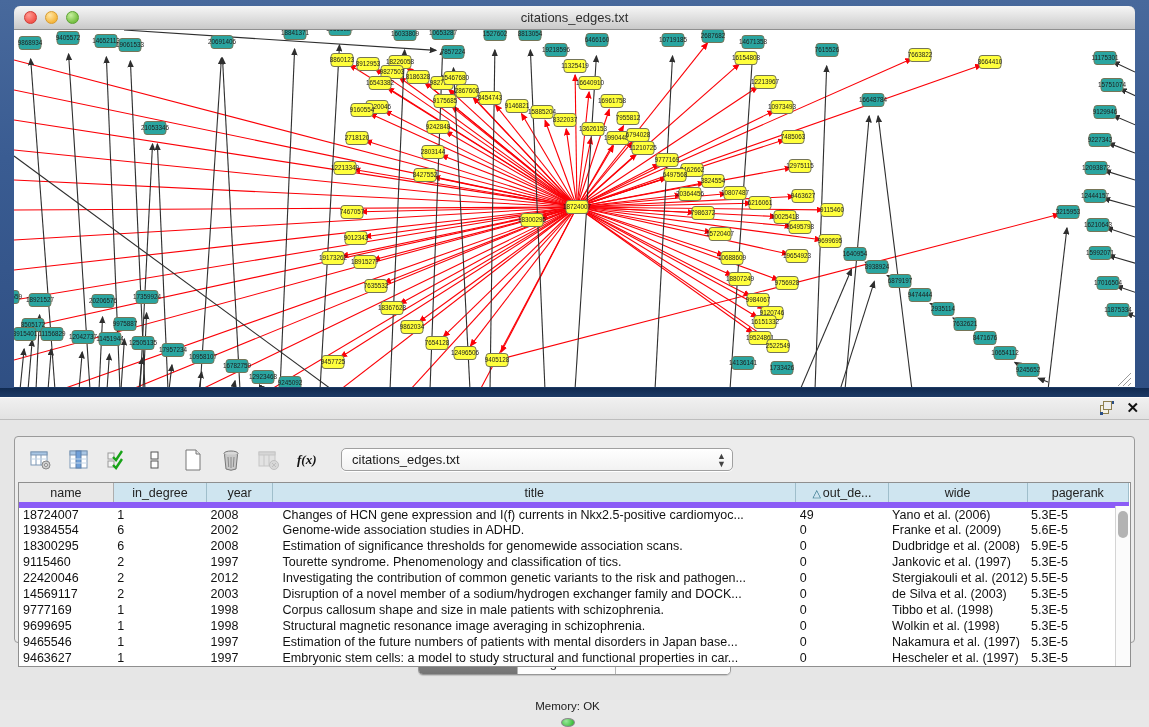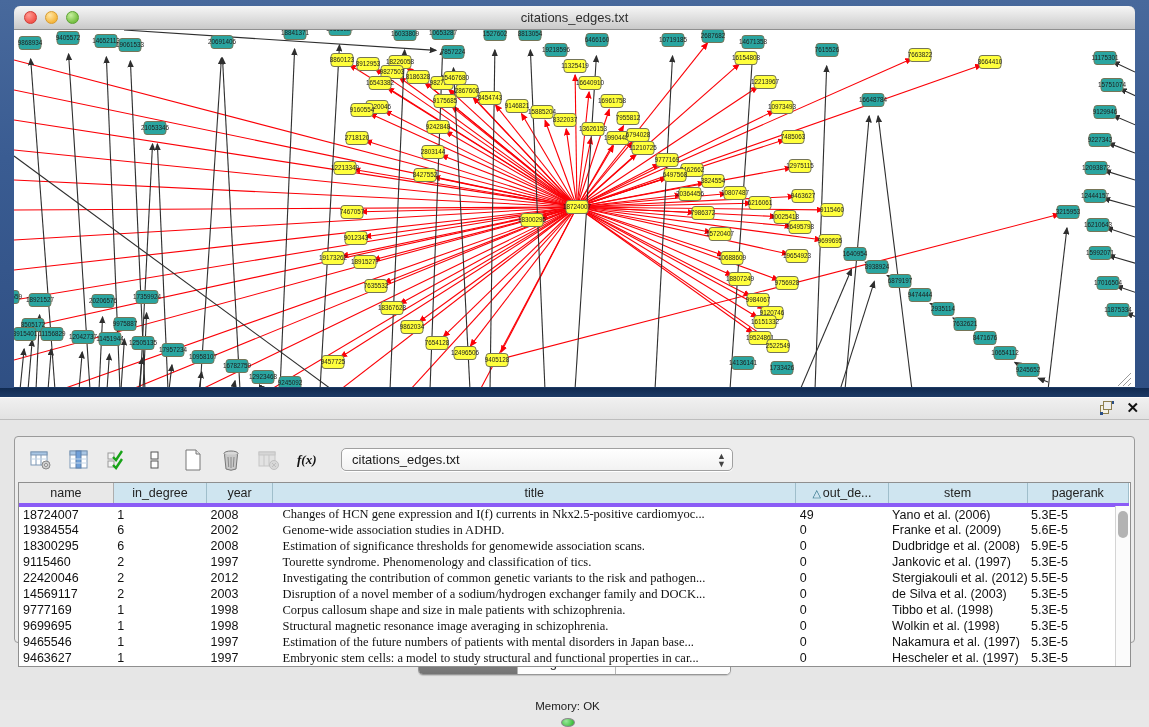--- a/index.html
+++ b/index.html
@@ -43,25 +43,25 @@
   .toolbar { display:flex; align-items:center; height:45px; padding-left:14px; gap:14px; }
   .tool-btn { width:24px; height:24px; display:flex; align-items:center; justify-content:center; }
   .combo { width:392px; height:23px; margin-left:8px; background:linear-gradient(180deg,#ffffff,#f2f2f2);
     border:1px solid #a0a0a0; border-radius:5px; display:flex; align-items:center;
     padding:0 6px 0 10px; font-size:13px; color:#1a1a1a; box-shadow:0 1px 0 #fff; }
   .combo .val { flex:1; }
   .combo .arrows { font-size:9px; color:#444; line-height:8px; text-align:center; }
 
   .tablewrap { position:relative; margin:0 3px; height:185px; border:1px solid #8f8f8f; background:#fff; overflow:hidden; }
   table.grid { border-collapse:collapse; table-layout:fixed; width:1110px; font-size:12.5px; }
-  .grid th { height:22px; background:#cfe5f0; border-right:1px solid #9fbecb; border-bottom:4px solid #8b5cf6;
+  .grid th { height:22px; background:#cfe5f0; border-right:1px solid #9fbecb; border-bottom:6px solid #8b5cf6;
     font-weight:normal; color:#222; font-size:12.5px; }
   .grid th.first { background:#e8e8e8; border-right:1px solid #adadad; }
   .grid td { height:16px; padding:0 4px; white-space:nowrap; overflow:hidden; color:#111; }
-  .grid td.ttl { padding-left:10px;font-family:Liberation Serif, serif; }
+  .grid td.ttl { padding-left:10px; }
   .sort-tri { color:#2d7087; font-size:11px; margin-right:2px; }
   .vscroll { position:absolute; top:23px; right:0; bottom:0; width:15px; background:#fbfbfb; border-left:1px solid #d4d4d4; }
   .vthumb { position:absolute; top:5px; left:2px; width:10px; height:27px; background:#b3b3b3; border-radius:6px; }
 
   .tabs-row { display:flex; justify-content:center; margin-top:8px; }
   .seg { display:flex; border:1px solid #979797; border-radius:5px; overflow:hidden;
     background:#fdfdfd; box-shadow:0 1px 1px rgba(0,0,0,.15); }
   .seg-btn { padding:3px 16px 4px 16px; font-size:13px; color:#222; border-right:1px solid #b5b5b5; background:#fdfdfd; }
   .seg-btn:last-child { border-right:none; }
   .seg-btn.sel { background:linear-gradient(180deg,#8d8d8d,#747474); color:#f3f3f3; }
@@ -865,21 +865,21 @@
       </div>
     <div class="tablewrap">
       <table class="grid">
         <thead>
             <tr id="header-row">
               <th class="first" style="width: 93px;"><span>name</span></th>
               <th style="width: 92px;"><span>in_degree</span></th>
               <th style="width: 65px;"><span>year</span></th>
               <th style="width: 516px;"><span>title</span></th>
               <th style="width: 91px;"><span class="sort-tri">△</span><span>out_de...</span></th>
-              <th style="width: 137px;"><span>stem</span></th>
+              <th style="width: 137px;"><span>wide</span></th>
               <th style="width: 100px;"><span>pagerank</span></th>
             </tr>
           </thead>
         <tbody id="table-body">
             <tr>
               <td>18724007</td>
               <td>1</td>
               <td>2008</td>
               <td class="ttl">Changes of HCN gene expression and I(f) currents in Nkx2.5-positive cardiomyoc...</td>
               <td>49</td>

